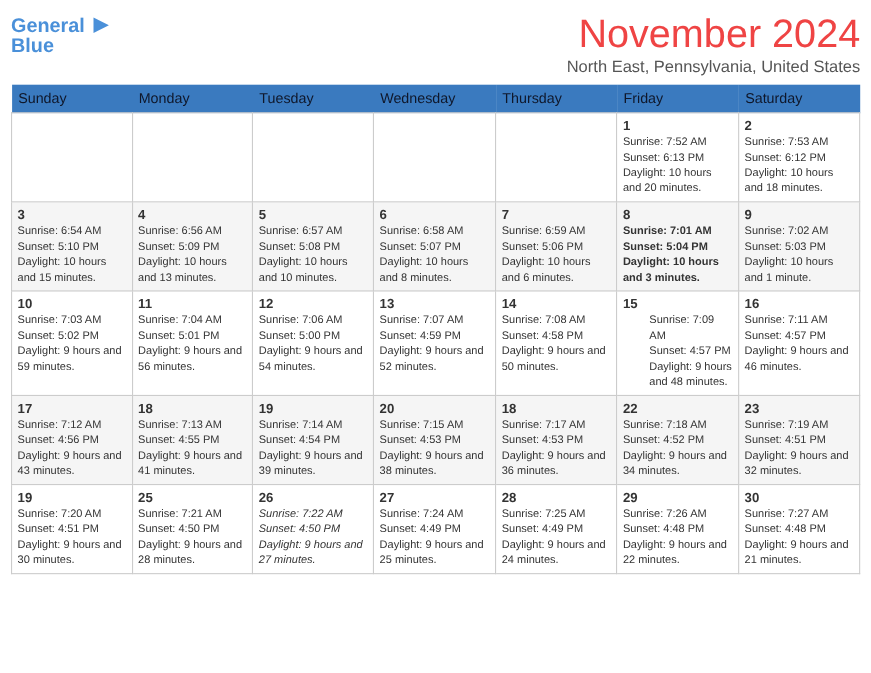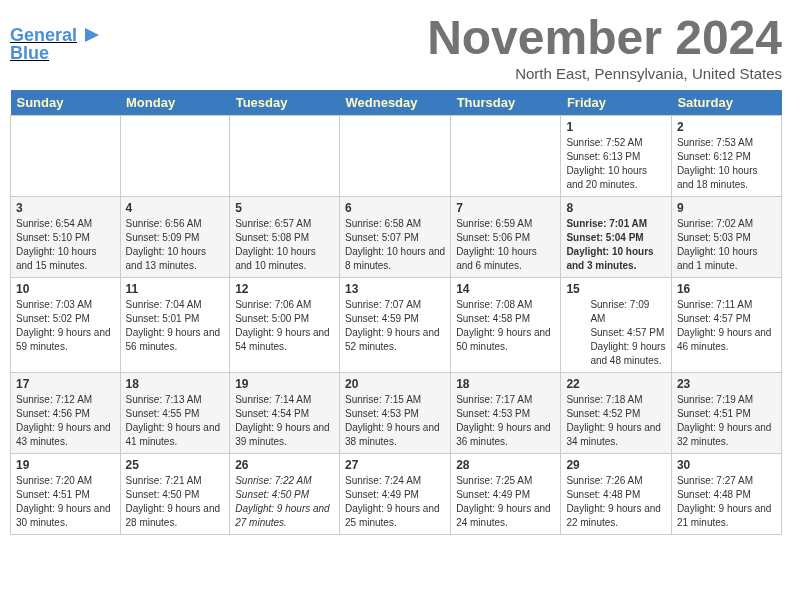--- a/index.html
+++ b/index.html
@@ -12,55 +12,54 @@
     }
     .header-area {
       display: flex;
       align-items: flex-start;
       justify-content: space-between;
       margin-bottom: 8px;
     }
     .logo {
       display: flex;
       align-items: flex-end;
-      margin-top: 16px;
-      text-decoration: underline;
+      margin-top: 4px;
     }
     .logo-text {
       font-size: 18px;
       font-weight: bold;
       color: #333;
       line-height: 1.1;
     }
     .logo-text span {
       color: #4a90d9;
     }
     .title-area {
       text-align: right;
     }
     .month-title {
-      font-size: 48px;
-      font-weight: bold;
-      color: #737373;
+      font-size: 36px;
+      font-weight: normal;
+      color: #ef4444;
     }
     .location-title {
       font-size: 15px;
       color: #555;
     }
     table {
       width: 100%;
       border-collapse: collapse;
     }
     th {
       background-color: #3a7abf;
-      color: #fef9c3;
+      color: #0f172a;
       text-align: left;
       padding: 5px 6px;
       font-size: 13px;
-      font-weight: bold;
+      font-weight: normal;
     }
     td {
       border: 1px solid #ccc;
       vertical-align: top;
       padding: 4px 5px;
       font-size: 10.5px;
       color: #333;
       height: 80px;
       width: 113px;
     }

